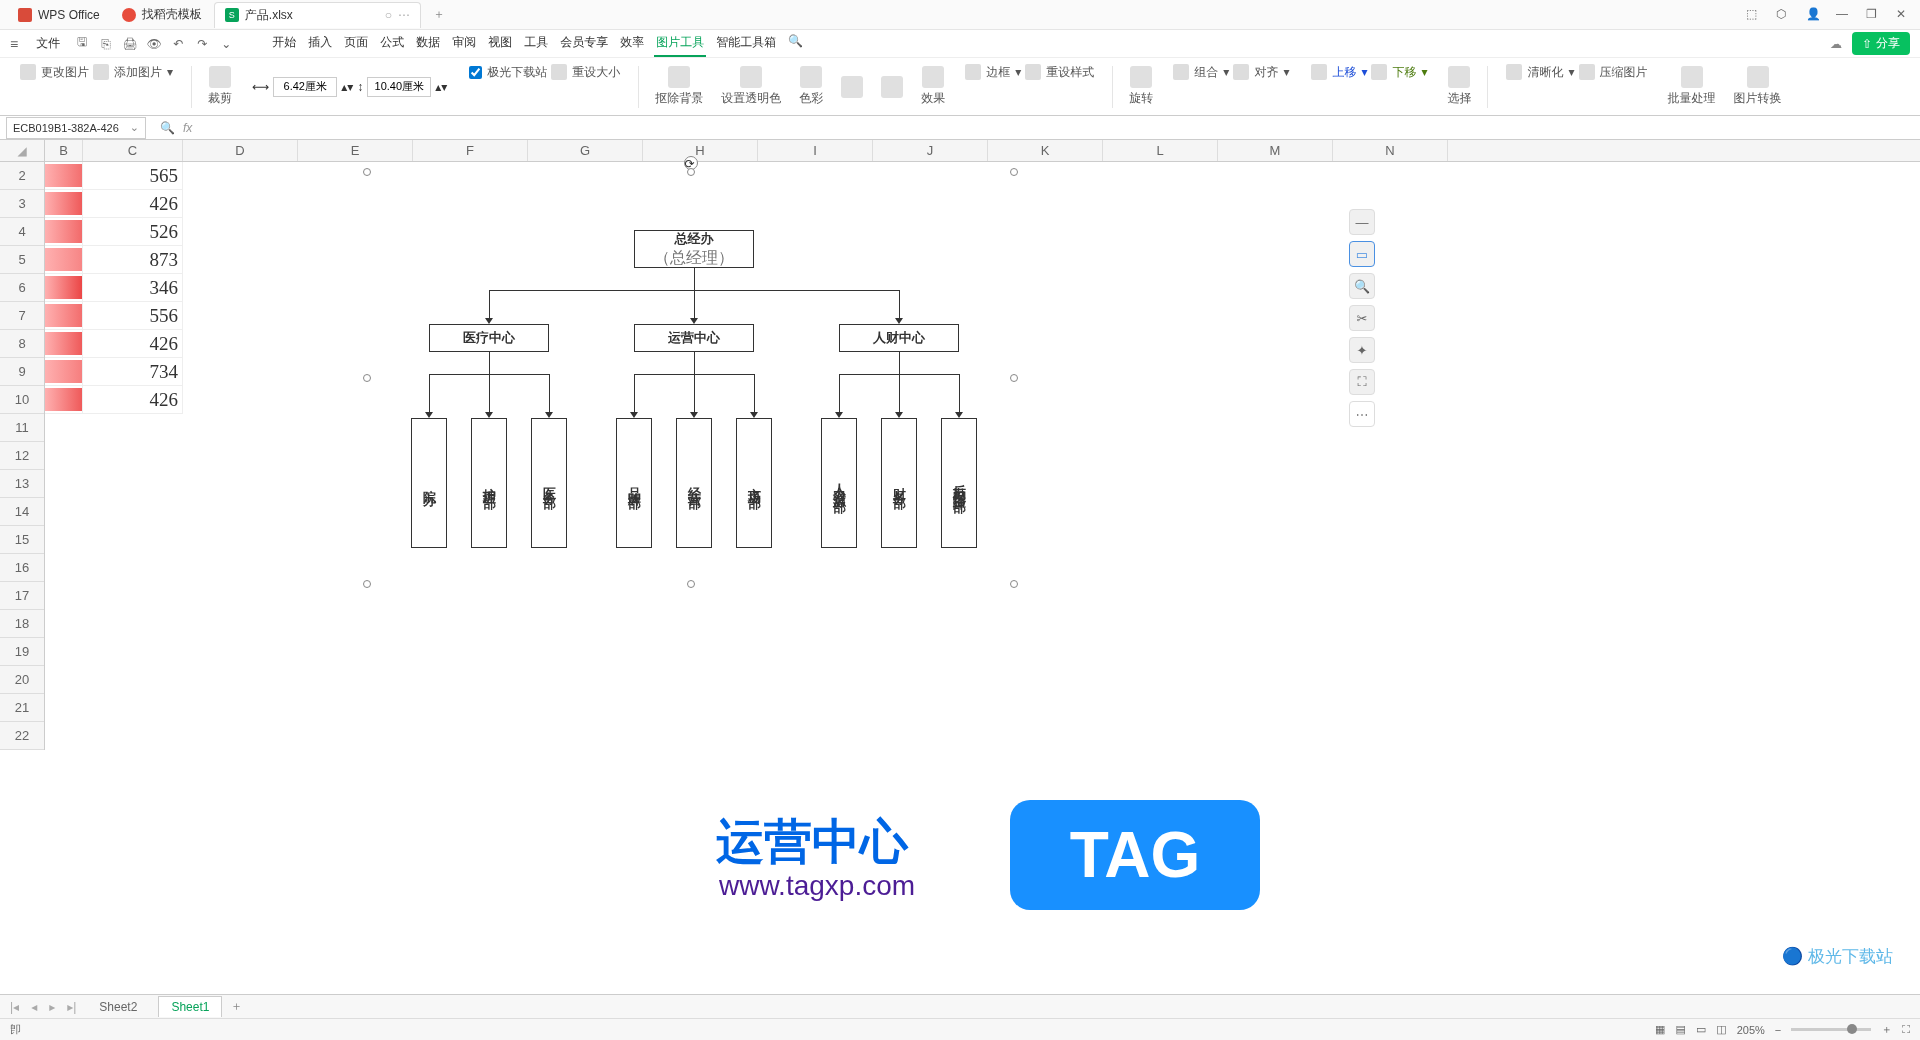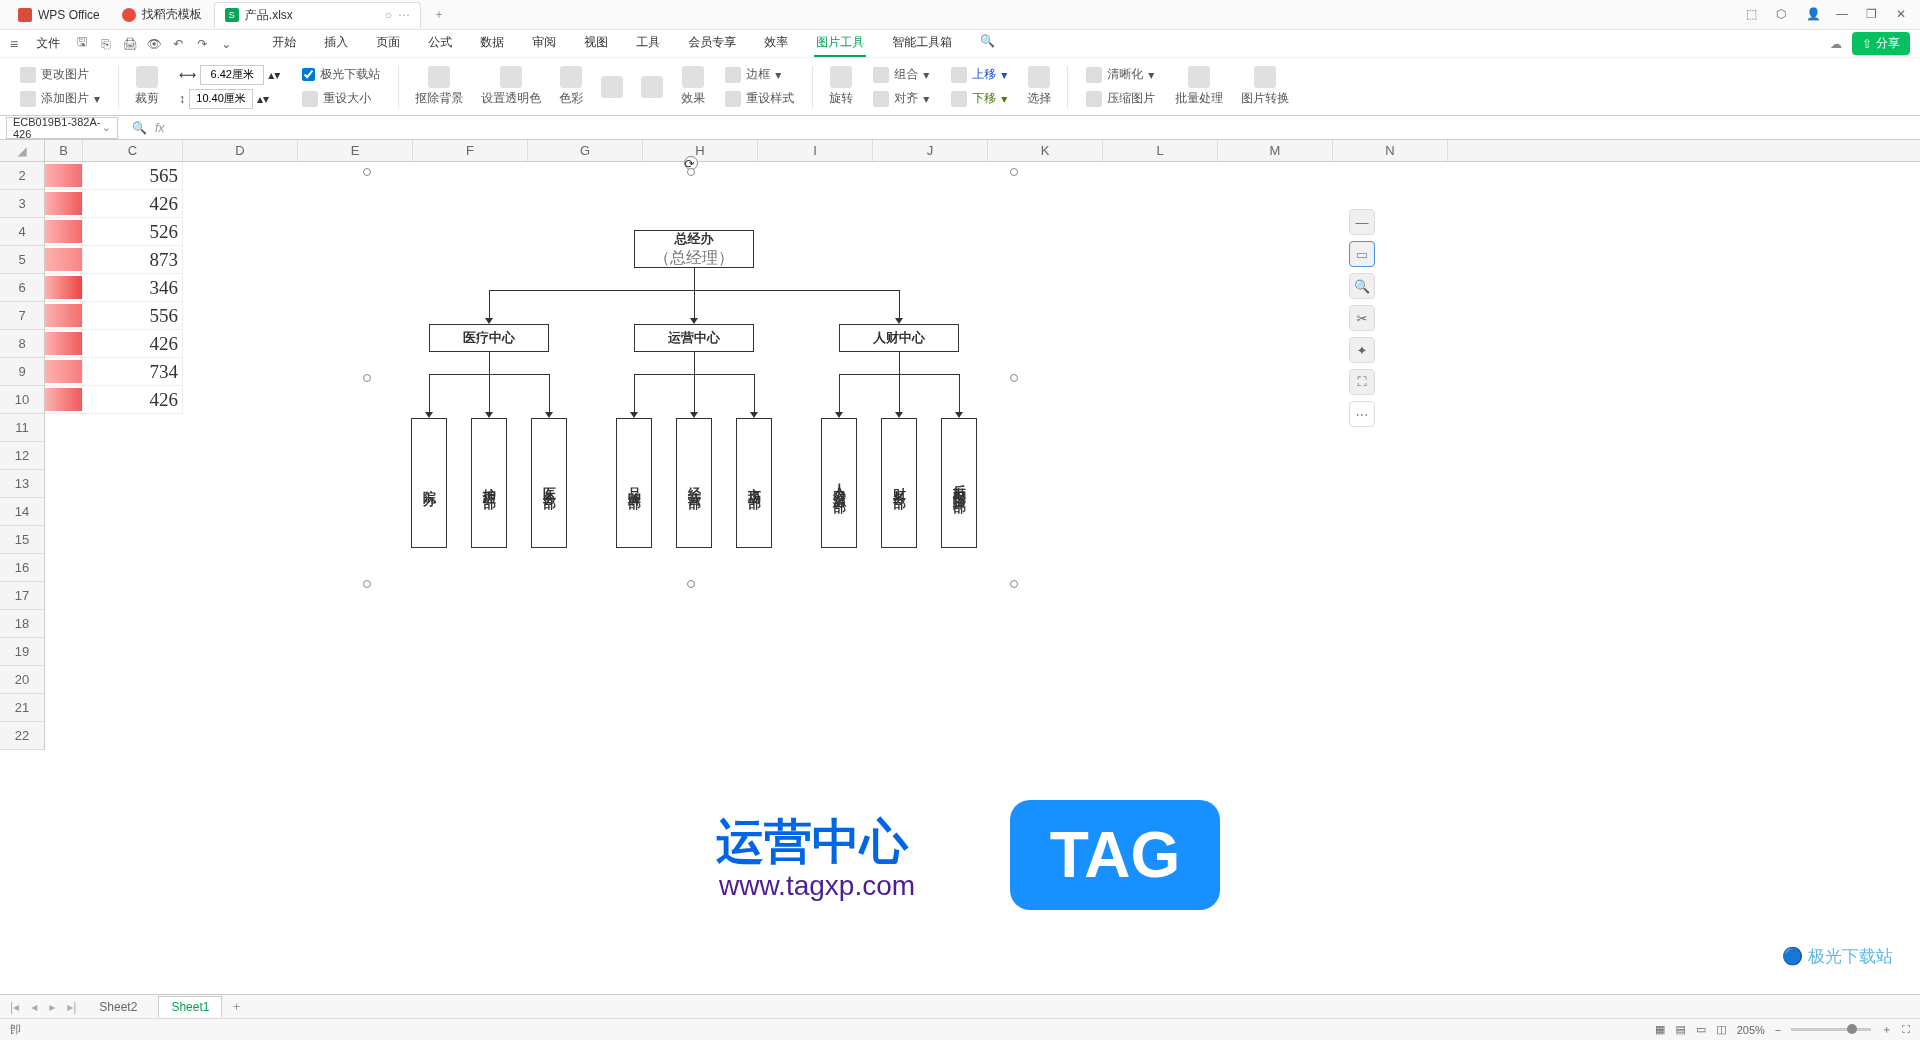--- a/index.html
+++ b/index.html
@@ -10,40 +10,40 @@
 .tab.static{background:transparent}
 .tab.active{background:#fff;border:1px solid #ddd;border-bottom:none}
 .tab .icon{width:14px;height:14px;display:inline-block}
 .titlebar .right{margin-left:auto;display:flex;gap:14px;align-items:center;color:#666}
 .ticon{width:16px;height:16px;display:inline-block}
 
 .menurow{height:28px;display:flex;align-items:center;padding:0 10px;gap:4px;border-bottom:1px solid #eee}
 .burger{font-size:14px;color:#666;margin-right:6px}
 .filebtn{padding:2px 8px}
 .qatool{width:20px;height:20px;display:flex;align-items:center;justify-content:center;color:#666}
-.menus{display:flex;gap:24px;margin-left:30px}
+.menus{display:flex;gap:8px;margin-left:30px}
 .menu-item{padding:4px 2px;cursor:pointer}
 .menu-item.active{color:#07a35a;border-bottom:2px solid #07a35a}
 .menurow .right{margin-left:auto;display:flex;gap:10px;align-items:center}
 .sharebtn{background:#07c160;color:#fff;padding:3px 10px;border-radius:4px;display:flex;align-items:center;gap:4px}
 
 .ribbon{height:58px;background:#fff;border-bottom:1px solid #ccc;display:flex;align-items:center;padding:4px 12px;gap:6px}
-.rgroup{display:flex;flex-direction:column;gap:4px;padding:0 8px;height:100%}
+.rgroup{display:flex;flex-direction:row;gap:4px;padding:0 8px;height:100%}
 .rgroup.row2{justify-content:center}
 .ritem{display:flex;align-items:center;gap:5px;color:#555;height:20px}
 .ritem .ricn{width:16px;height:16px;background:#ddd;border-radius:2px}
 .sep{width:1px;height:42px;background:#e5e5e5;margin:0 4px}
 .sizebox{display:flex;align-items:center;gap:4px}
 .sizein{width:64px;height:20px;border:1px solid #ccc;text-align:center;font-size:11px}
 .chk{width:13px;height:13px;accent-color:#0078d4}
 .bigbtn{display:flex;flex-direction:column;align-items:center;gap:2px;padding:0 6px;color:#555}
 .bigbtn .bicn{width:22px;height:22px;background:#e0e0e0;border-radius:3px}
 
 .fxrow{height:24px;display:flex;align-items:center;border-bottom:1px solid #ccc}
-.namebox{width:112px;height:22px;border:1px solid #ccc;margin:0 6px;padding:0 6px;display:flex;align-items:center;justify-content:space-between;font-size:11px}
+.namebox{width:140px;height:22px;border:1px solid #ccc;margin:0 6px;padding:0 6px;display:flex;align-items:center;justify-content:space-between;font-size:11px}
 .fxarea{flex:1;display:flex;align-items:center;gap:8px;padding:0 8px;color:#999}
 
 .sheet{position:relative;height:860px;overflow:hidden}
 .colhdr{display:flex;height:22px;background:#f5f5f5;border-bottom:1px solid #ccc}
 .corner{width:45px;border-right:1px solid #ccc;display:flex;align-items:center;justify-content:center;color:#aaa}
 .ch{border-right:1px solid #ddd;display:flex;align-items:center;justify-content:center;color:#666;font-size:13px}
 .ch.b{width:38px}.ch.c{width:100px}.ch.wide{width:115px}
 .rows{display:flex}
 .rowhdrs{width:45px;background:#f5f5f5;border-right:1px solid #ccc}
 .rh{height:28px;border-bottom:1px solid #ddd;display:flex;align-items:center;justify-content:center;color:#666;font-size:13px}
@@ -60,21 +60,21 @@
 .vbox{writing-mode:vertical-rl;letter-spacing:4px}
 .line{position:absolute;background:#333}
 .arrow{position:absolute;width:0;height:0;border-left:4px solid transparent;border-right:4px solid transparent;border-top:6px solid #333}
 
 .floattools{position:absolute;left:982px;top:37px;display:flex;flex-direction:column;gap:6px}
 .ftool{width:26px;height:26px;background:#f0f0f0;border:1px solid #ddd;border-radius:4px;display:flex;align-items:center;justify-content:center;color:#666;font-size:13px}
 .ftool.dots{background:#fff}
 
 .wm1{position:absolute;left:716px;top:670px;font-size:48px;font-weight:bold;color:#0066e5}
 .wm2{position:absolute;left:719px;top:730px;font-size:28px;color:#4c1d95}
-.taglogo{position:absolute;left:1010px;top:660px;width:210px;height:110px;background:#1890ff;border-radius:20px;display:flex;align-items:center;justify-content:center;color:#fff;font-size:64px;font-weight:bold}
+.taglogo{position:absolute;left:1010px;top:660px;width:250px;height:110px;background:#1890ff;border-radius:20px;display:flex;align-items:center;justify-content:center;color:#fff;font-size:64px;font-weight:bold}
 .jg{position:absolute;right:27px;bottom:32px;font-size:17px;color:#5fb8e8}
 
 .sheettabs{position:absolute;bottom:22px;left:0;right:0;height:24px;background:#f7f7f7;border-top:1px solid #ccc;display:flex;align-items:center;padding:0 8px;gap:8px}
 .stab{padding:3px 12px;border:1px solid transparent;color:#666}
 .stab.active{background:#fff;border:1px solid #ccc;border-bottom:none;color:#07a35a}
 .navbtn{color:#aaa;padding:0 2px}
 
 .status{position:absolute;bottom:0;left:0;right:0;height:22px;background:#f7f7f7;border-top:1px solid #ddd;display:flex;align-items:center;padding:0 10px;color:#666;font-size:11px}
 .status .right{margin-left:auto;display:flex;align-items:center;gap:10px}
 .zslider{width:80px;height:3px;background:#ccc;position:relative}

